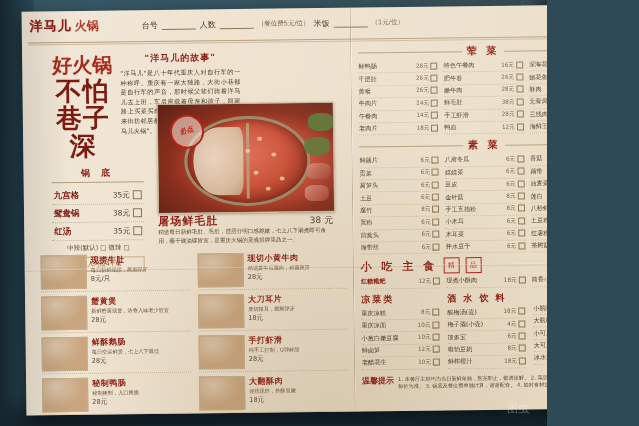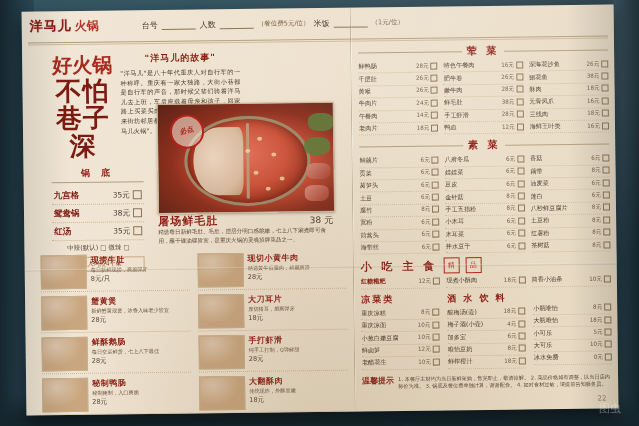--- a/index.html
+++ b/index.html
@@ -1,21 +1,21 @@
 <!DOCTYPE html>
 <html><head>
 <meta charset="utf-8">
 <style>
   html,body{margin:0;padding:0;}
   body{
     width:639px;height:426px;overflow:hidden;
     background:#2e4a57;
     font-family:"DejaVu Sans","Liberation Sans",sans-serif;
   }
-  #stage{position:relative;width:639px;height:426px;overflow:hidden;
+  #stage{position:relative;width:547px;height:426px;overflow:hidden;
     background:
       radial-gradient(ellipse at 20% 15%, #3c5f6d 0%, #27404c 55%, #1a2d36 100%);
   }
   
   .table-left{position:absolute;left:0;top:0;width:34px;height:426px;
     background:linear-gradient(90deg,#16262e 0%,#223c47 60%,#2b4957 100%);}
   .table-right{position:absolute;right:0;top:0;width:26px;height:426px;
     background:linear-gradient(270deg,#14242c 0%,#213943 60%,#2a4653 100%);}
   .table-bottom{position:absolute;left:0;bottom:0;width:639px;height:32px;
     background:linear-gradient(180deg,rgba(20,36,44,0) 0%,#16262e 80%);}

